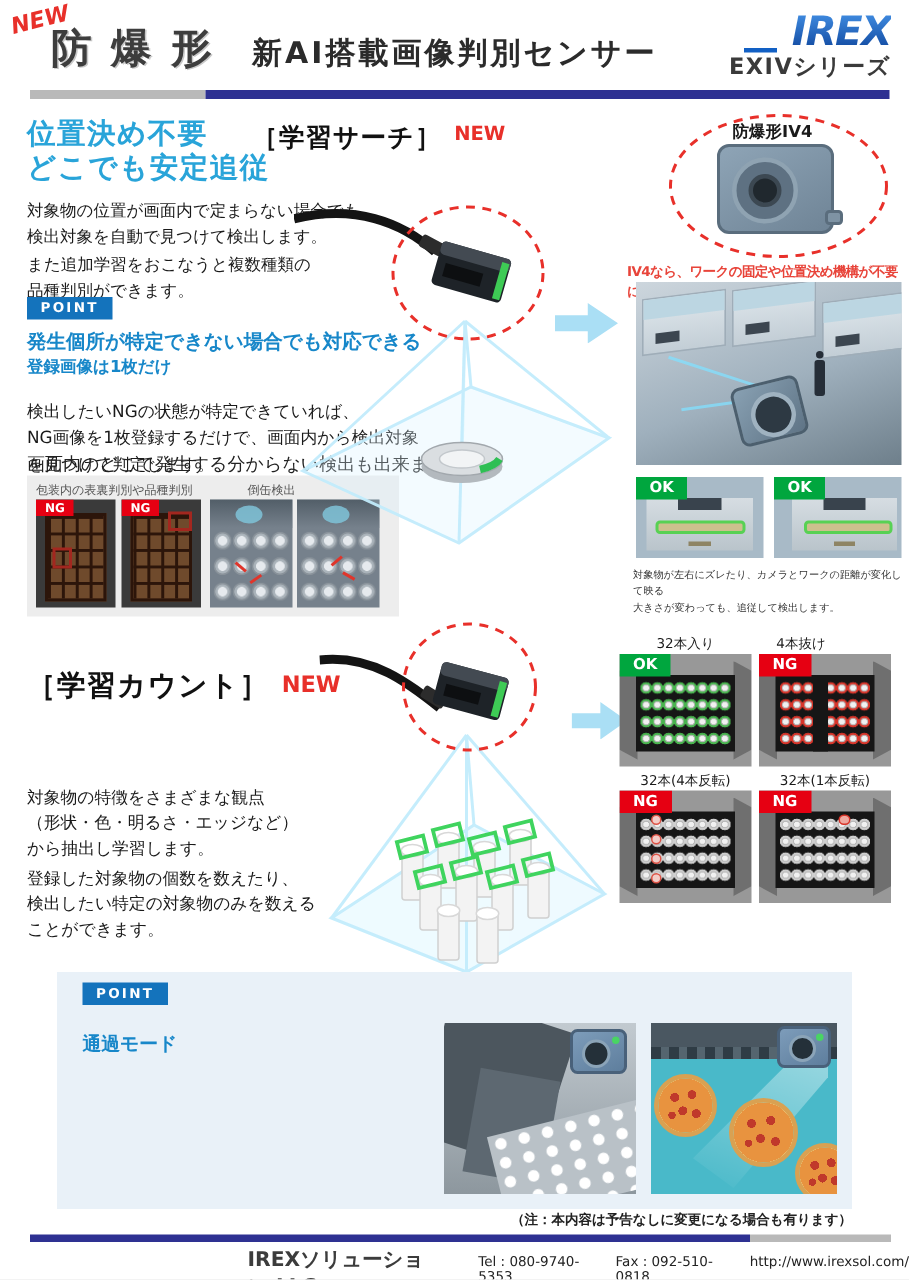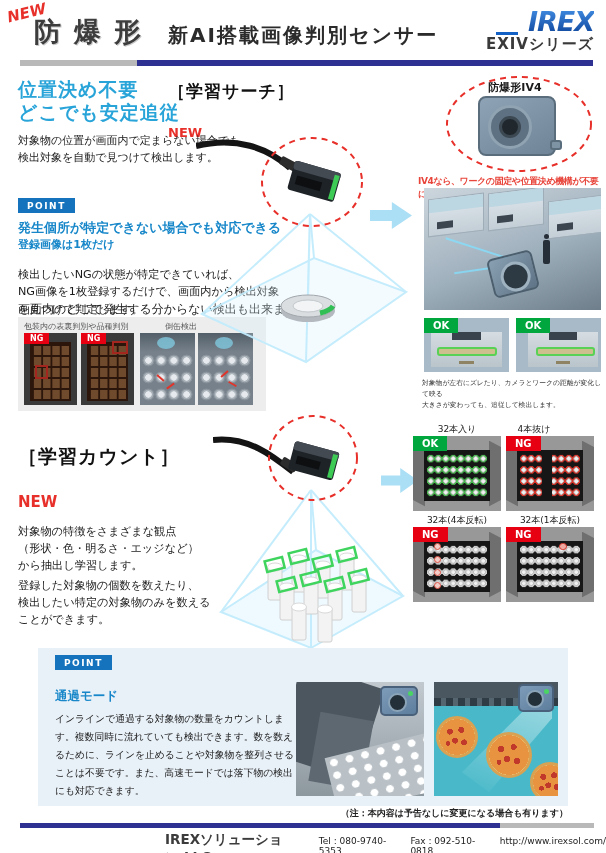--- a/index.html
+++ b/index.html
@@ -86,21 +86,21 @@
   .line-beam { position:absolute; height:2px; background:rgba(130,224,255,.75); }
 
   .okbox { position:absolute; top:318px; width:85px; height:54px; background:#a8bac7; overflow:hidden; }
   .okbox-body { position:absolute; inset:26% 8% 10% 8%; background:linear-gradient(#d6dde2,#b9c4cb); }
   .okbox-slot { position:absolute; left:30%; top:0; width:40%; height:22%; background:#39434d; }
   .okbox-bar { position:absolute; left:8%; right:8%; top:42%; height:9px; background:#cdc08e; border:2px solid #58d154; border-radius:3px; }
   .okbox-logo { position:absolute; left:40%; bottom:8%; width:20%; height:8%; background:#8e8464; }
   .ok-caption { position:absolute; left:422px; top:378px; width:186px; font-size:6.8px; color:#333; line-height:1.6; white-space:pre-line; }
 
   
-  .feature-title { position:absolute; display:flex; align-items:flex-start; gap:20px;flex-direction:column; }
+  .feature-title { position:absolute; display:flex; align-items:flex-start; gap:8px; }
   .feature-title .ft-text { font-size:17px; font-weight:bold; color:#111; letter-spacing:1px; }
   .feature-title .new-tag { color:#e8302a; font-size:13px; font-weight:bold; margin-top:2px; }
   .ft-search { left:168px; top:80px; }
   .ft-count { left:18px; top:444px; }
   .ft-count .ft-text { font-size:19px; }
   .ft-count .new-tag { font-size:15px; margin-top:3px; }
   .s2-para1 { position:absolute; left:18px; top:524px; font-size:11.2px; }
   .s2-para2 { position:absolute; left:18px; top:578px; font-size:11.2px; }
 
   .grid-label { position:absolute; width:88px; text-align:center; font-size:9px; color:#1a1a1a; }
@@ -169,20 +169,22 @@
   <div class="bar-navy-top"></div>
 
   <div class="headline">位置決め不要
 どこでも安定追従</div>
   <div class="feature-title ft-search">
     <span class="ft-text">［学習サーチ］</span>
     <span class="new-tag">NEW</span>
   </div>
   <div class="body-text para1">対象物の位置が画面内で定まらない場合でも
 検出対象を自動で見つけて検出します。</div>
+  <div class="body-text para2">また追加学習をおこなうと複数種類の
+品種判別ができます。</div>
   <div class="point-badge point-badge1">POINT</div>
   <div class="point-heading1">発生個所が特定できない場合でも対応できる</div>
   <div class="point-sub1">登録画像は1枚だけ</div>
   <div class="body-text para3">検出したいNGの状態が特定できていれば、
 NG画像を1枚登録するだけで、画面内から検出対象
 を見つけて判定します。</div>
   <div class="para4">画面内のどこで発生する分からない検出も出来ます</div>
 
   <div class="gray-panel">
     <div class="cap cap-left">包装内の表裏判別や品種判別</div>
@@ -403,25 +405,20 @@
     <div class="batt-inner">
       <div class="batt-dots" style="--ring:#cfcfcf"></div>
       <div class="mark" style="left:64.5%;top:5%;background:#eea9a0;border-color:#d8352a"></div>
     </div>
     <div class="badge ng md">NG</div>
   </div>
 
   <div class="bottom-panel">
     <div class="point-badge point-badge2">POINT</div>
     <div class="mode-title">通過モード</div>
-    <div class="pass-body">インラインで通過する対象物の数量をカウントしま
-す。複数同時に流れていても検出できます。数を数え
-るために、ラインを止めることや対象物を整列させる
-ことは不要です。また、高速モードでは落下物の検出
-にも対応できます。</div>
 
     <div class="photoA">
       <div class="chute"></div>
       <div class="chute2"></div>
       <div class="beltA"></div>
       <div class="blue-cam camA"></div>
     </div>
 
     <div class="photoB">
       <div class="belt-rail"></div>

